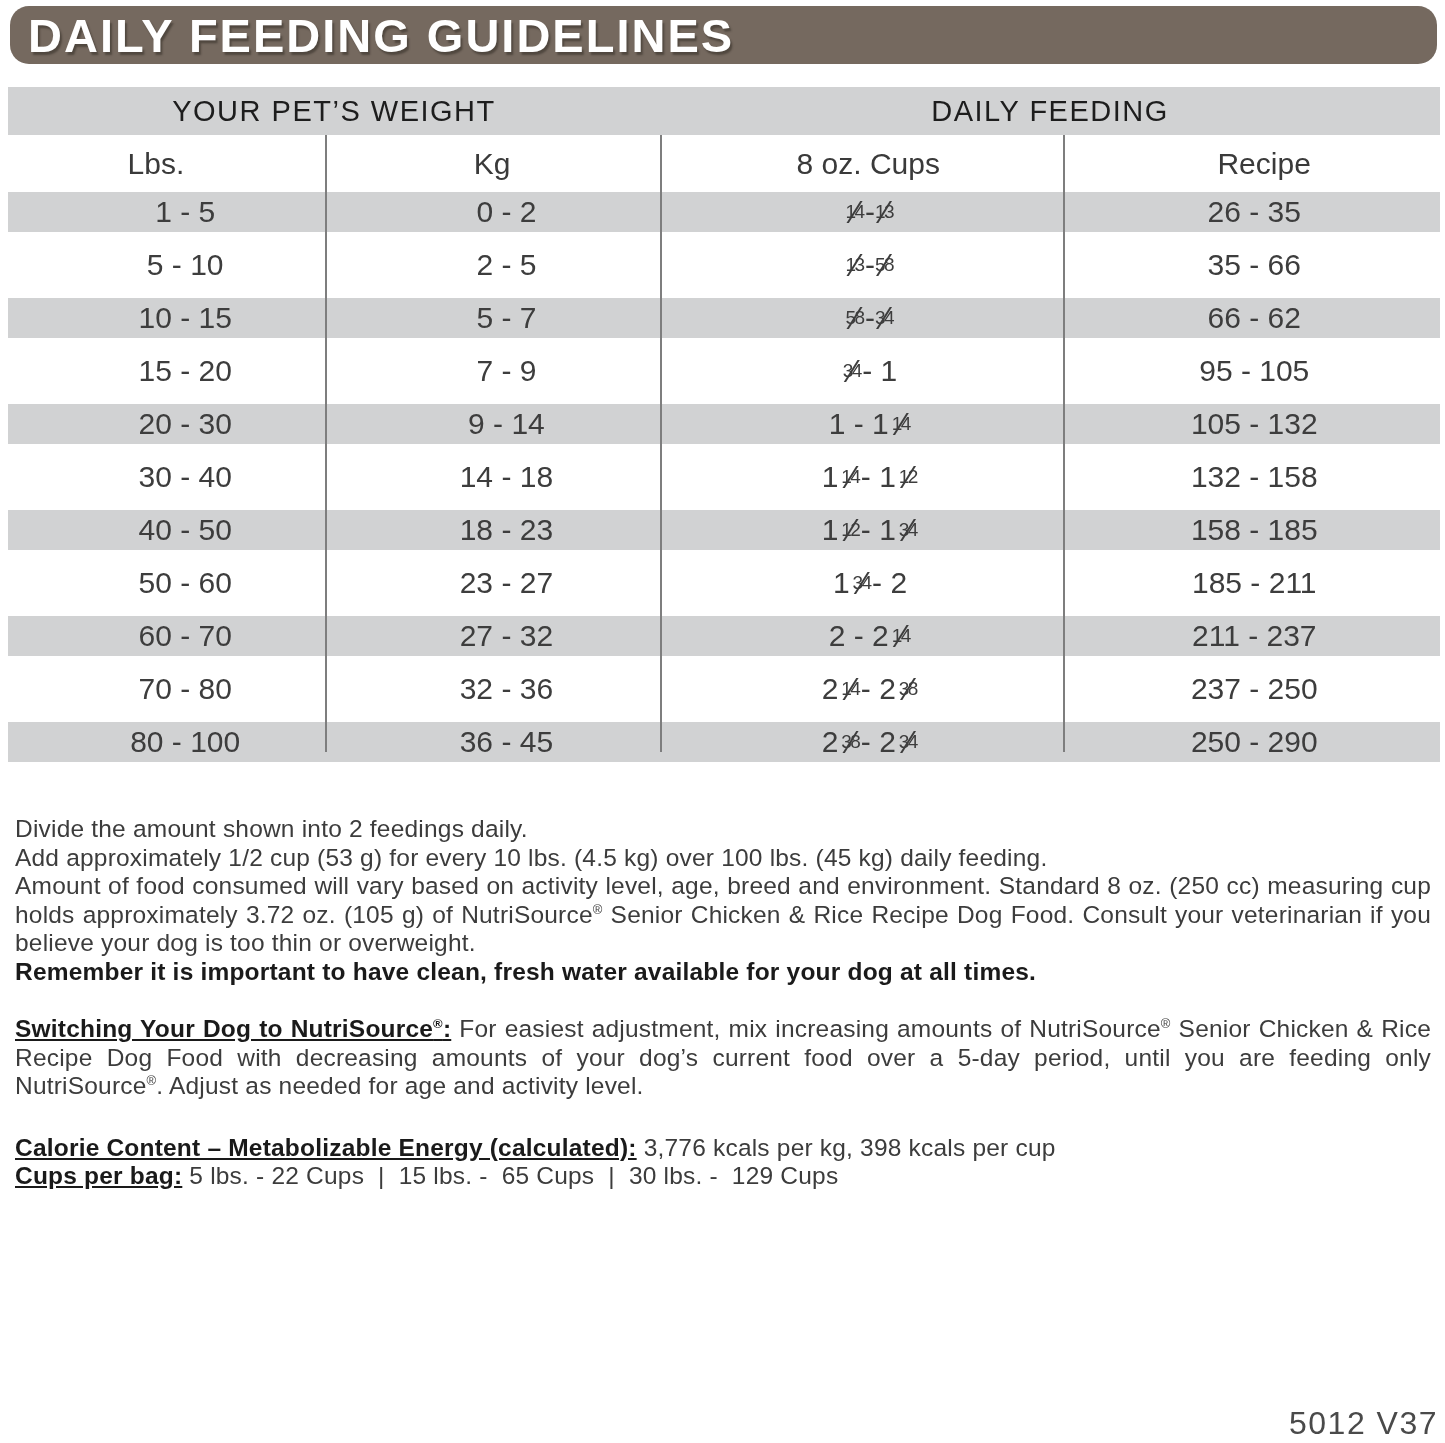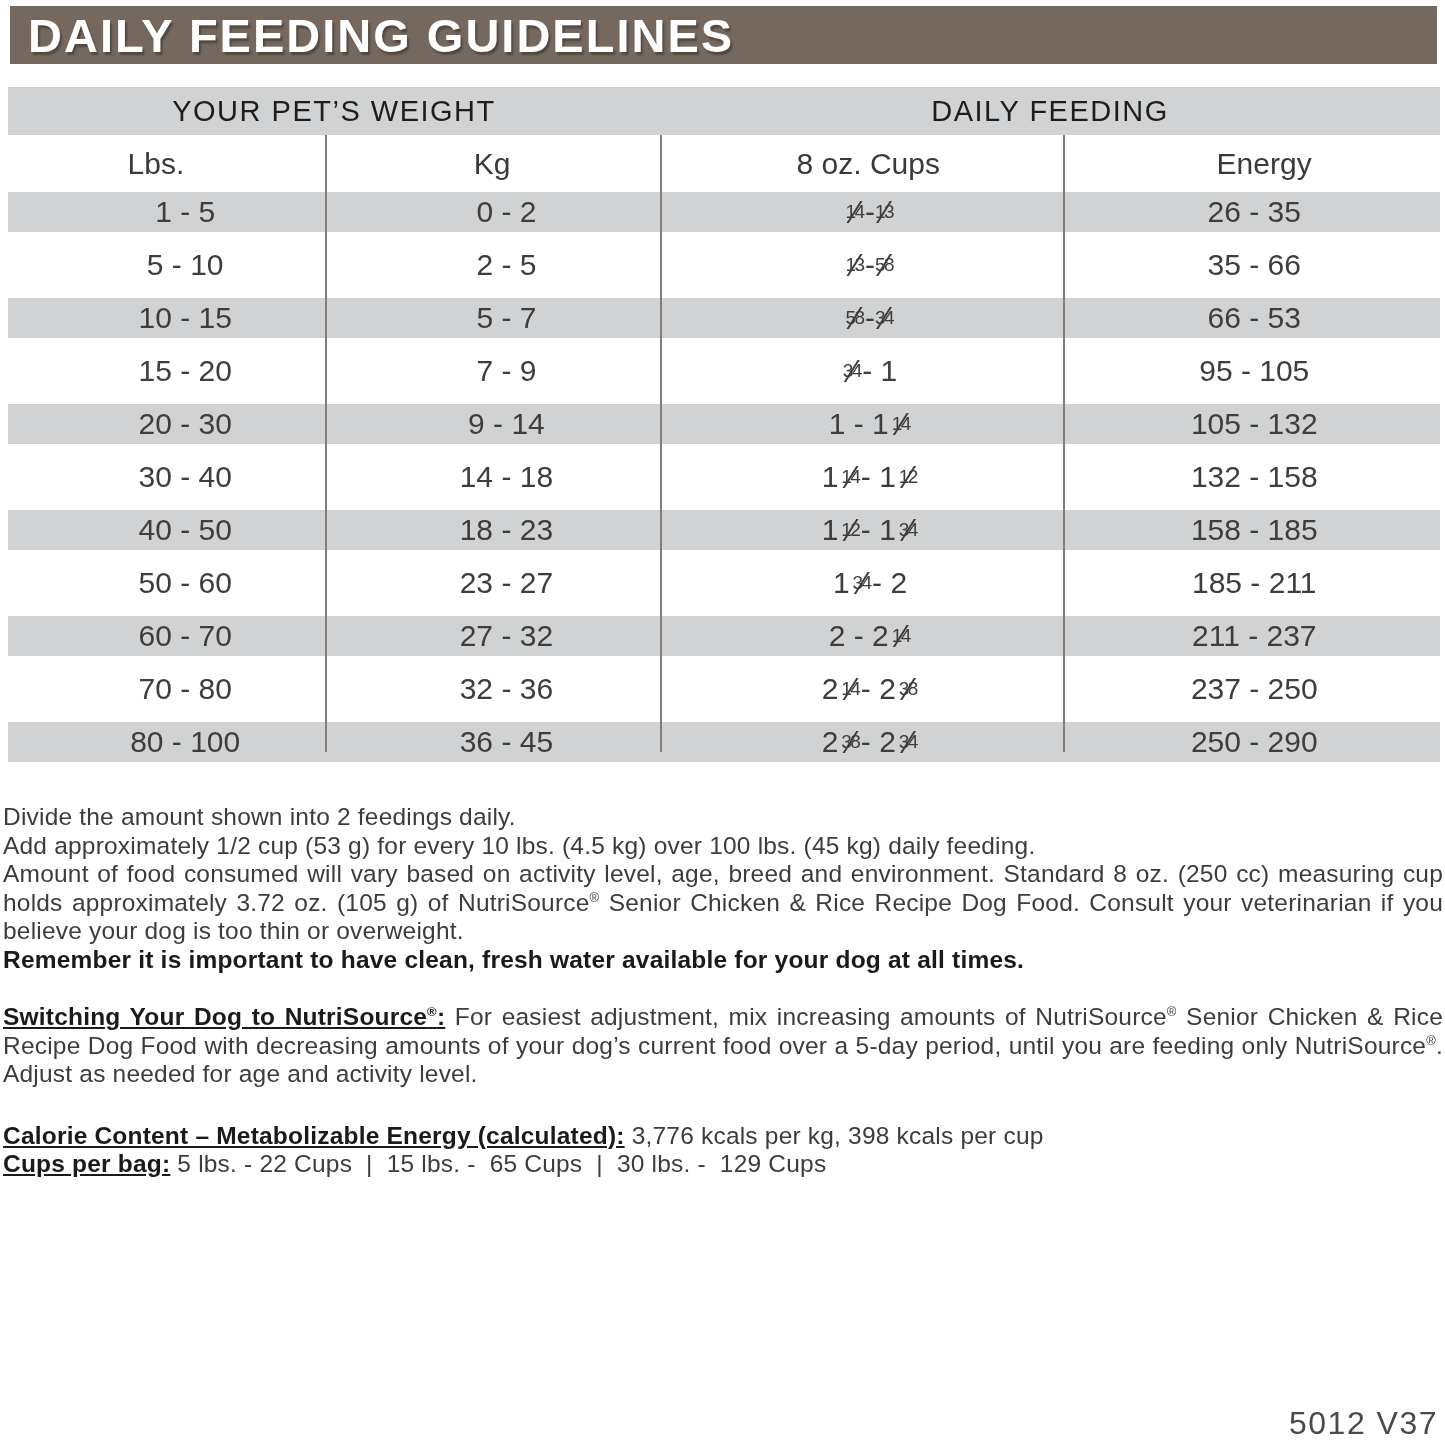--- a/index.html
+++ b/index.html
@@ -11,21 +11,21 @@
     position: relative;
   }
   .page { position: absolute; inset: 0; }
 
   
   .title-bar {
     position: absolute; left: 10px; top: 6px;
     width: 1427px; height: 58px;
     background: #75695f;
     display: flex; align-items: center;
-    padding-left: 18px; box-sizing: border-box;
+    padding-left: 18px; box-sizing: border-box; border-radius: 19px;
   }
   .title-bar .title-text {
     color: #ffffff; font-weight: bold; font-size: 47px;
     letter-spacing: 2px;
     text-shadow: 2px 3px 2px rgba(35,30,25,0.45);
     white-space: nowrap;
   }
 
   
   .ftable { position: absolute; left: 8px; top: 87px; width: 1432px; }
@@ -56,21 +56,21 @@
   .vdiv.d0 { left: 317px; } .vdiv.d1 { left: 652px; } .vdiv.d2 { left: 1055px; }
 
   
   .nu { font-size: 19px; vertical-align: 12px; }
   .de { font-size: 19px; vertical-align: -10px; }
   .sl { font-size: 32px; vertical-align: -2px; margin: 0 -4px 0 -3px; }
   .hsp { display: inline-block; width: 3px; }
 
   
   .paras { position: absolute; left: 3px; top: 803px; width: 1440px; }
-  .para { margin: 0; }
+  .para { margin: 12px; }
   .para.gap1 { margin-top: 29px; }
   .para.gap2 { margin-top: 33px; }
   .line {
     font-size: 24.5px; line-height: 28.5px; color: #3c3c3c;
     letter-spacing: 0.2px;
   }
   .line.justify { text-align: justify; }
   .line.bold { font-weight: bold; color: #1a1a1a; }
   .line strong { font-weight: bold; color: #1a1a1a; text-decoration: underline; }
   sup.reg { font-size: 13px; vertical-align: super; line-height: 0; }
@@ -92,40 +92,40 @@
 
   <div class="ftable">
     <div class="band">
       <div class="band-cell left">YOUR PET’S WEIGHT</div>
       <div class="band-cell right">DAILY FEEDING</div>
     </div>
     <div class="subheader">
       <div class="cell c0">Lbs.</div>
       <div class="cell c1">Kg</div>
       <div class="cell c2">8 oz. Cups</div>
-      <div class="cell c3">Energy</div>
+      <div class="cell c3">Recipe</div>
     </div>
     <div class="rows" id="rows">
         <div class="row">
           <div class="cell c0">1 - 5</div>
           <div class="cell c1">0 - 2</div>
           <div class="cell c2"><span class="nu">1</span><span class="sl">⁄</span><span class="de">4</span> - <span class="nu">1</span><span class="sl">⁄</span><span class="de">3</span></div>
           <div class="cell c3">26 - 35</div>
         </div>
         <div class="row">
           <div class="cell c0">5 - 10</div>
           <div class="cell c1">2 - 5</div>
           <div class="cell c2"><span class="nu">1</span><span class="sl">⁄</span><span class="de">3</span> - <span class="nu">5</span><span class="sl">⁄</span><span class="de">8</span></div>
           <div class="cell c3">35 - 66</div>
         </div>
         <div class="row">
           <div class="cell c0">10 - 15</div>
           <div class="cell c1">5 - 7</div>
           <div class="cell c2"><span class="nu">5</span><span class="sl">⁄</span><span class="de">8</span> - <span class="nu">3</span><span class="sl">⁄</span><span class="de">4</span></div>
-          <div class="cell c3">66 - 53</div>
+          <div class="cell c3">66 - 62</div>
         </div>
         <div class="row">
           <div class="cell c0">15 - 20</div>
           <div class="cell c1">7 - 9</div>
           <div class="cell c2"><span class="nu">3</span><span class="sl">⁄</span><span class="de">4</span> - 1</div>
           <div class="cell c3">95 - 105</div>
         </div>
         <div class="row">
           <div class="cell c0">20 - 30</div>
           <div class="cell c1">9 - 14</div>

